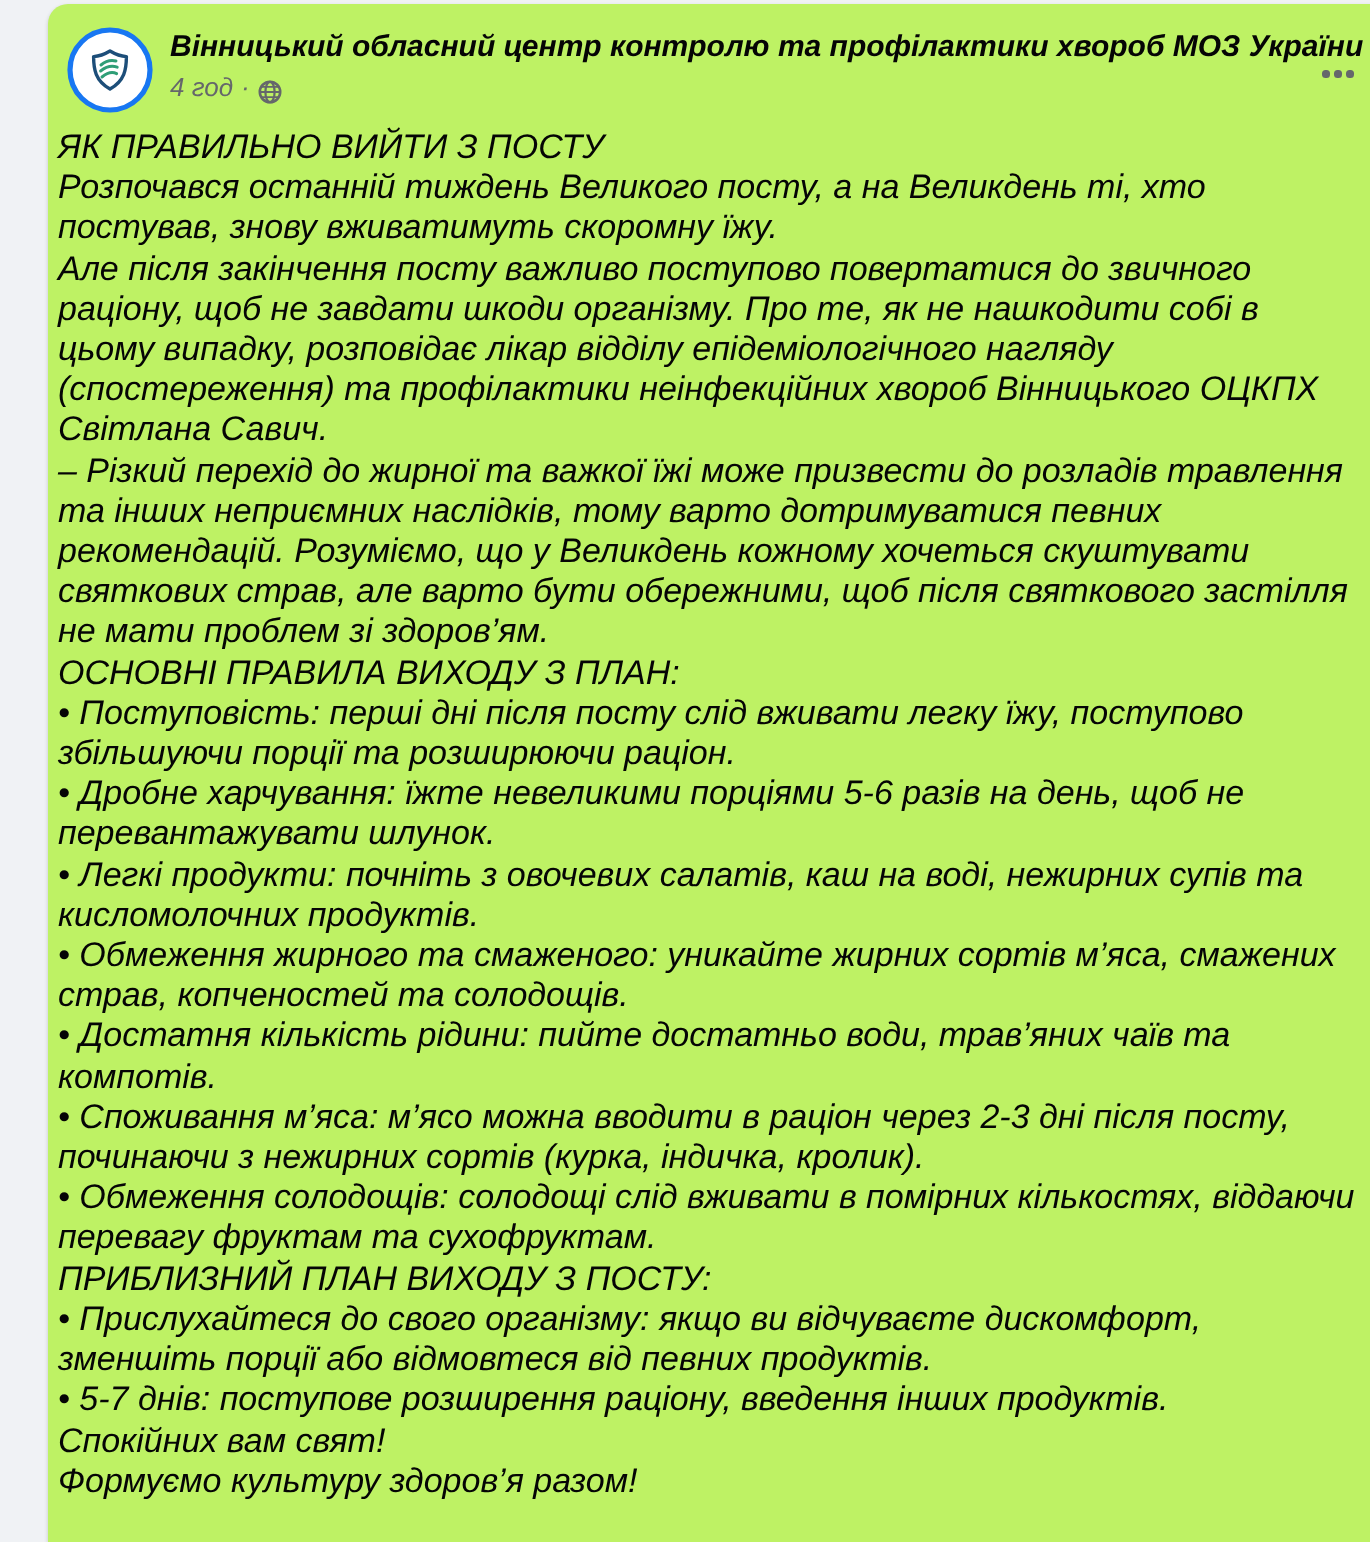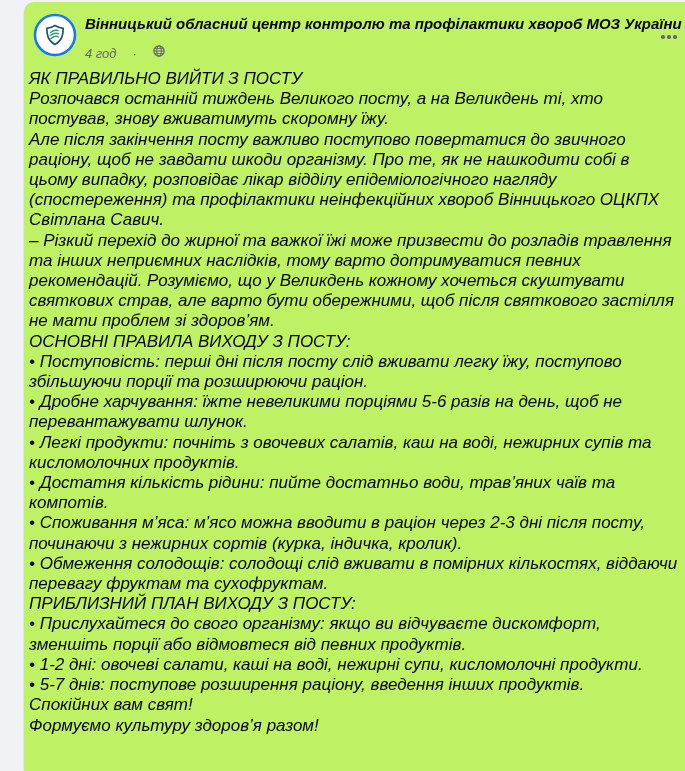--- a/index.html
+++ b/index.html
@@ -39,23 +39,23 @@
   .page-name {
     font-size:15px;
     font-weight:700;
     color:#050505;
     line-height:20px;
     white-space:nowrap;
     cursor:pointer;
   }
   .meta {
     display:flex;
-    align-items:flex-start;
-    gap:16px;
-    margin-top:11px;
+    align-items:flex-end;
+    gap:4px;
+    margin-top:1px;
     font-size:13px;
     color:#65676b;
     line-height:17px;
   }
   .meta .timestamp { cursor:pointer; }
   .menu-btn {
     margin-left:auto;
     margin-top:12px;
     width:32px; height:24px;
     display:flex;
@@ -116,28 +116,28 @@
       <i></i>
       <i></i>
     </div>
   </div>
 
   <div class="post-body">
       <div class="post-line">ЯК ПРАВИЛЬНО ВИЙТИ З ПОСТУ</div>
       <div class="post-line">Розпочався останній тиждень Великого посту, а на Великдень ті, хто постував, знову вживатимуть скоромну їжу.</div>
       <div class="post-line">Але після закінчення посту важливо поступово повертатися до звичного раціону, щоб не завдати шкоди організму. Про те, як не нашкодити собі в цьому випадку, розповідає лікар відділу епідеміологічного нагляду (спостереження) та профілактики неінфекційних хвороб Вінницького ОЦКПХ Світлана Савич.</div>
       <div class="post-line">– Різкий перехід до жирної та важкої їжі може призвести до розладів травлення та інших неприємних наслідків, тому варто дотримуватися певних рекомендацій. Розуміємо, що у Великдень кожному хочеться скуштувати святкових страв, але варто бути обережними, щоб після святкового застілля не мати проблем зі здоров’ям.</div>
-      <div class="post-line">ОСНОВНІ ПРАВИЛА ВИХОДУ З ПОСТУ:</div>
+      <div class="post-line">ОСНОВНІ ПРАВИЛА ВИХОДУ З ПЛАН:</div>
       <div class="post-line">• Поступовість: перші дні після посту слід вживати легку їжу, поступово збільшуючи порції та розширюючи раціон.</div>
       <div class="post-line">• Дробне харчування: їжте невеликими порціями 5-6 разів на день, щоб не перевантажувати шлунок.</div>
       <div class="post-line">• Легкі продукти: почніть з овочевих салатів, каш на воді, нежирних супів та кисломолочних продуктів.</div>
+      <div class="post-line">• Обмеження жирного та смаженого: уникайте жирних сортів м’яса, смажених страв, копченостей та солодощів.</div>
       <div class="post-line">• Достатня кількість рідини: пийте достатньо води, трав’яних чаїв та компотів.</div>
       <div class="post-line">• Споживання м’яса: м’ясо можна вводити в раціон через 2-3 дні після посту, починаючи з нежирних сортів (курка, індичка, кролик).</div>
       <div class="post-line">• Обмеження солодощів: солодощі слід вживати в помірних кількостях, віддаючи перевагу фруктам та сухофруктам.</div>
       <div class="post-line">ПРИБЛИЗНИЙ ПЛАН ВИХОДУ З ПОСТУ:</div>
       <div class="post-line">• Прислухайтеся до свого організму: якщо ви відчуваєте дискомфорт, зменшіть порції або відмовтеся від певних продуктів.</div>
-      <div class="post-line">• 1-2 дні: овочеві салати, каші на воді, нежирні супи, кисломолочні продукти.</div>
       <div class="post-line">• 5-7 днів: поступове розширення раціону, введення інших продуктів.</div>
       <div class="post-line">Спокійних вам свят!</div>
       <div class="post-line">Формуємо культуру здоров’я разом!</div>
     </div>
 
 </div>
 
 </body></html>

